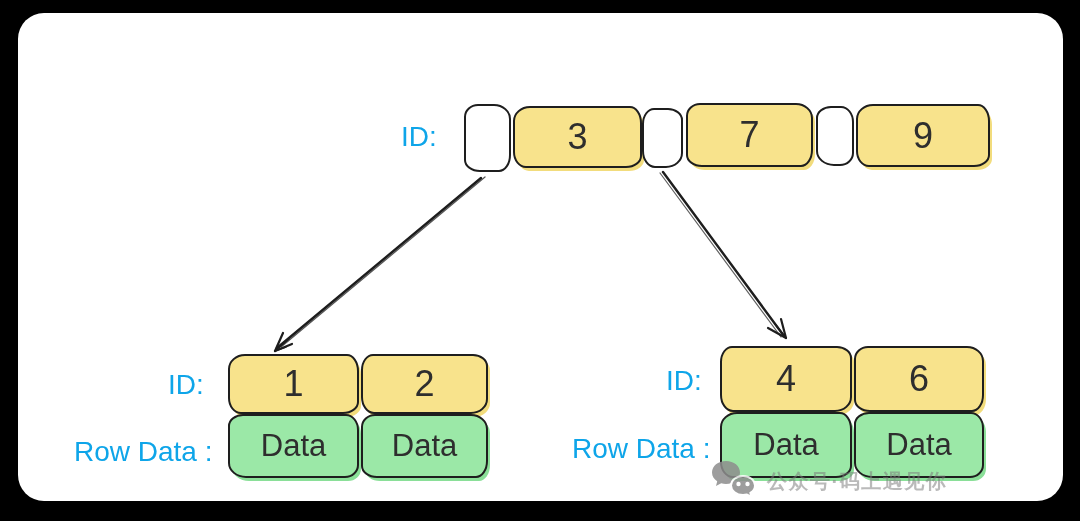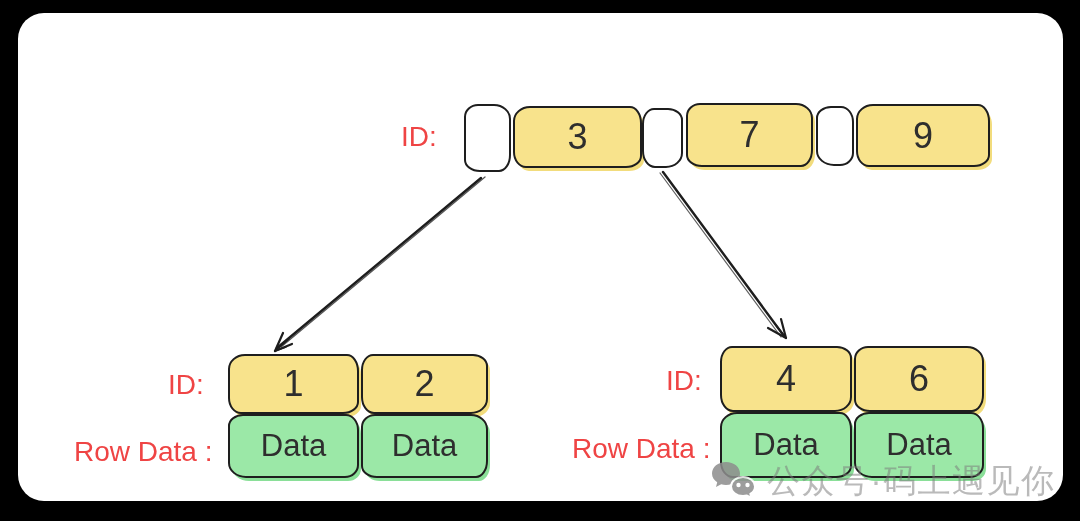--- a/index.html
+++ b/index.html
@@ -12,21 +12,21 @@
   }
   .card {
     position: absolute;
     left: 18px; top: 13px;
     width: 1045px; height: 488px;
     background: #ffffff;
     border-radius: 26px;
   }
   .lbl {
     position: absolute;
-    color: #ef4444;
+    color: #0ea5e9;
     font-size: 28px;
     line-height: 30px;
     white-space: nowrap;
   }
   .cell {
     position: absolute;
     box-sizing: border-box;
     border: 2.6px solid #1e1e1e;
     background: #ffffff;
     display: flex;
@@ -47,24 +47,25 @@
     width: 1080px; height: 521px;
     pointer-events: none;
   }
   .wm {
     position: absolute;
     left: 710px; top: 459px;
     display: flex; align-items: center; gap: 9px;
     opacity: 0.85;
   }
   .wm-text {
-    font-size: 33px;
+    font-size: 20px;
     letter-spacing: 1.5px;
     color: rgba(125,125,125,0.62);
     white-space: nowrap;
+    font-weight: bold;
   }
 </style>
 </head>
 <body>
 
 <div class="stage">
   <div class="card"></div>
 
   <svg class="arrows" viewBox="0 0 1080 521">
     <g stroke="#1d1d1d" fill="none" stroke-linecap="round">

